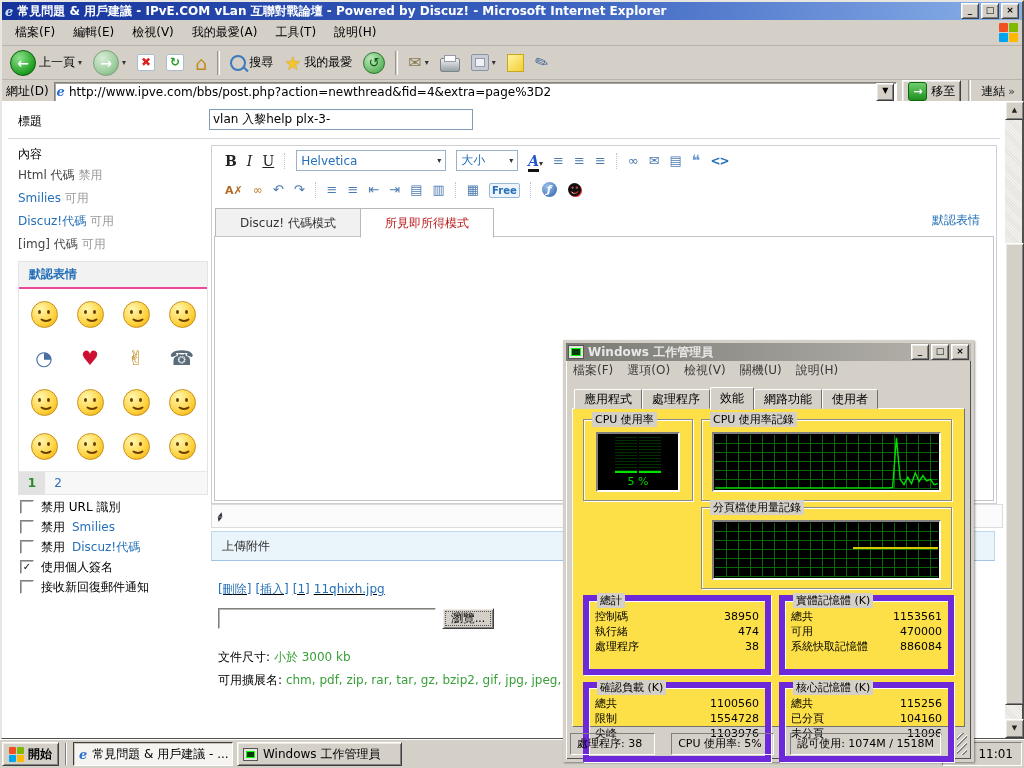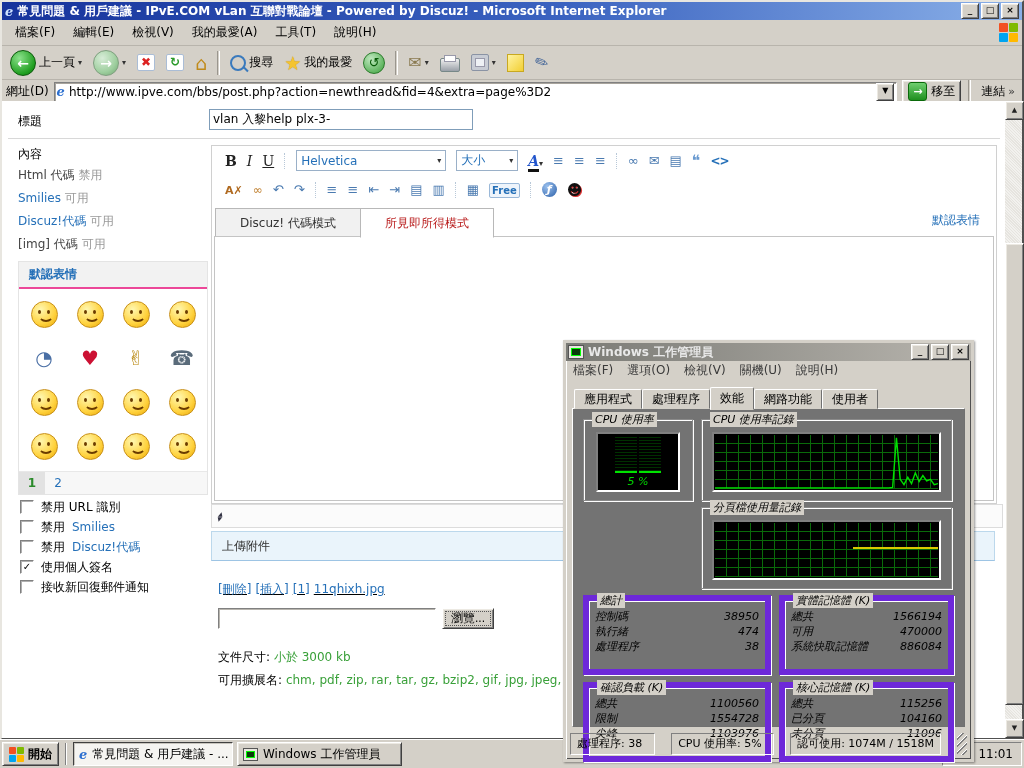--- a/index.html
+++ b/index.html
@@ -129,22 +129,22 @@
                background:linear-gradient(90deg,#7a7a75,#b8b5ae);}
   .tm-title{flex:1;white-space:nowrap;overflow:hidden;}
   .tm-app-icon{width:14px;height:12px;background:#e8e6e0;border:1px solid #555;position:relative;}
   .tm-app-icon::after{content:"";position:absolute;inset:2px;background:#0a3a0a;border:1px solid #0f0;}
   .tm-menubar{height:19px;display:flex;align-items:center;color:#3a3a3a;}
   .tm-menubar .menu-item{padding:2px 7px;}
   .tm-tabs{position:absolute;left:8px;top:44px;display:flex;align-items:flex-end;height:22px;z-index:2;}
   .tm-tab{height:18px;line-height:18px;padding:0 9px;background:#d4d0c8;border:1px solid;border-color:#fff #707070 #d4d0c8 #fff;
           border-radius:2px 2px 0 0;}
   .tm-tab.active{height:21px;line-height:20px;margin-bottom:-1px;z-index:3;position:relative;}
-  .tm-page{position:absolute;left:6px;right:6px;top:65px;bottom:32px;background:#737373;
-           border:1px solid;border-color:#fff #707070 #707070 #fff;font-style:italic;}
+  .tm-page{position:absolute;left:6px;right:6px;top:65px;bottom:32px;background:#fde047;
+           border:1px solid;border-color:#fff #707070 #707070 #fff;}
   .tm-group{position:absolute;border:1px solid #8a8a8a;box-shadow:inset 1px 1px 0 #fff,1px 1px 0 #fff;}
   .tm-legend{position:absolute;top:-8px;left:8px;background:#d4d0c8;padding:0 3px;font-size:11px;}
   .led-panel{position:absolute;left:12px;right:12px;top:12px;bottom:8px;background:#000;
              border:2px solid;border-color:#808080 #fff #fff #808080;display:flex;flex-direction:column;align-items:center;}
   .led-meter{position:relative;width:46px;height:36px;margin-top:3px;
              background-image:repeating-linear-gradient(180deg,rgba(0,160,0,.30) 0 1px,transparent 1px 3px);}
   .led-meter::after{content:"";position:absolute;left:22px;top:0;bottom:0;width:2px;background:#000;}
   .led-fill{position:absolute;left:0;right:0;bottom:0;background:repeating-linear-gradient(180deg,#00e400 0 2px,#002800 2px 4px);}
   .led-value{color:#00d800;font-size:11px;margin-top:2px;}
   .graph-panel{position:absolute;left:10px;right:10px;top:12px;bottom:8px;background:#000;
@@ -522,21 +522,21 @@
             </div>
             <div class="tm-row">
               <span>處理程序</span>
               <span>38</span>
             </div>
           </div>
           <div class="tm-sgroup">
             <span class="tm-legend">實體記憶體 (K)</span>
             <div class="tm-row">
               <span>總共</span>
-              <span>1566194</span>
+              <span>1153561</span>
             </div>
             <div class="tm-row">
               <span>可用</span>
               <span>470000</span>
             </div>
             <div class="tm-row">
               <span>系統快取記憶體</span>
               <span>886084</span>
             </div>
           </div>

